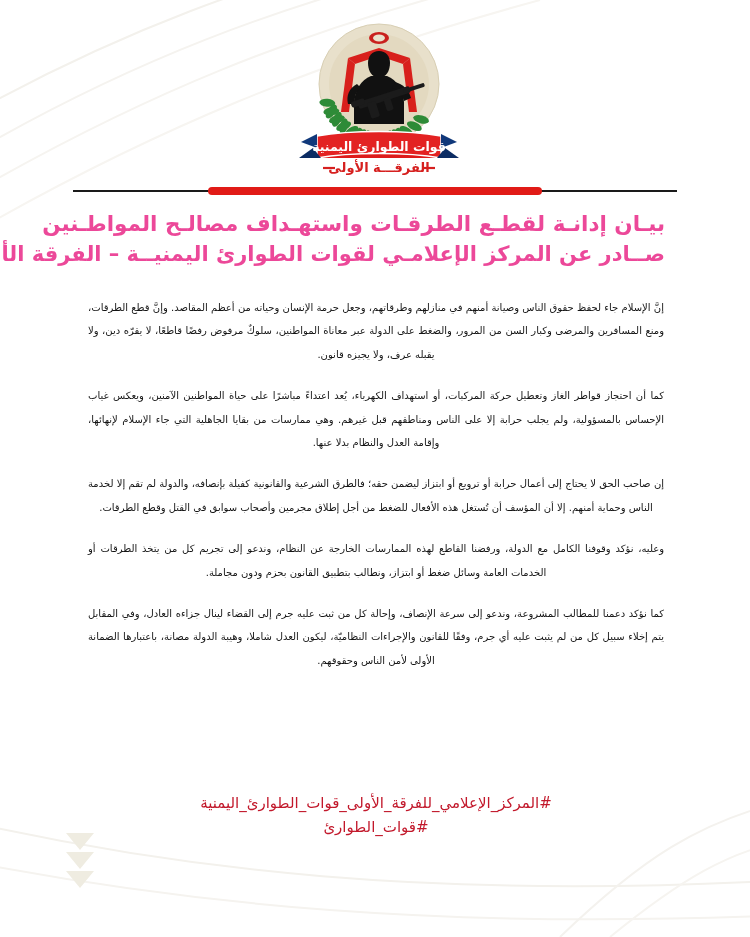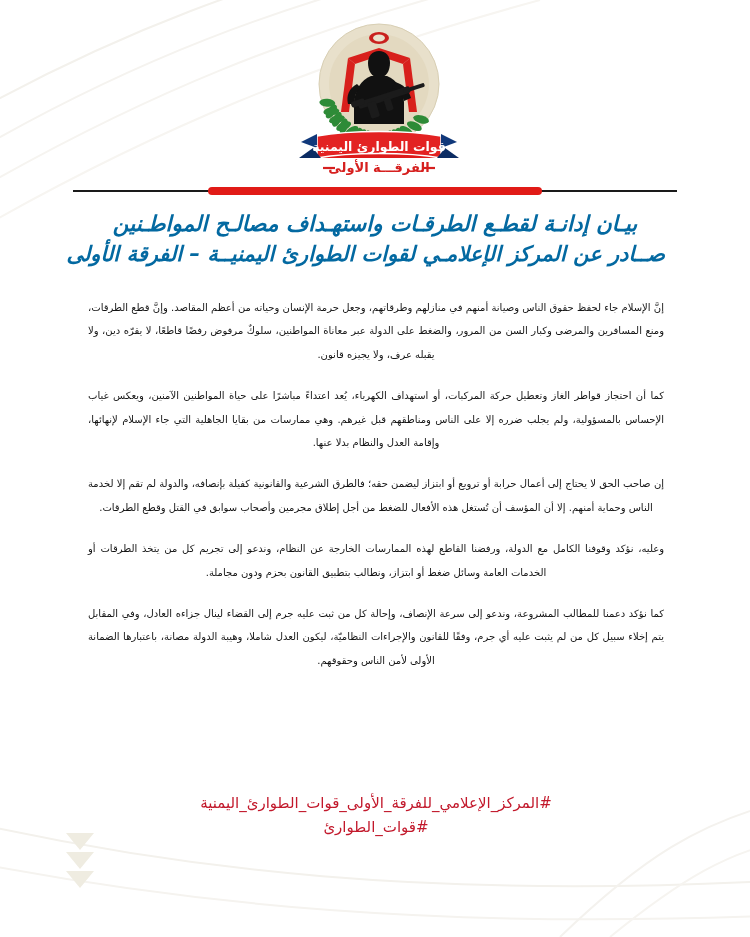--- a/index.html
+++ b/index.html
@@ -78,27 +78,26 @@
   
   .title-block {
     position: absolute;
     top: 208px;
     left: 85px;
     width: 580px;
     text-align: center;
     direction: rtl;
   }
   .title-line {
-    color: #0369a1;
+    color: #ec4899;
     font-weight: 700;
     font-size: 21.5px;
     line-height: 31px;
     letter-spacing: 0.2px;
     white-space: nowrap;
-    font-style: italic;
   }
   .title-line.l2 {
     font-size: 21px;
   }
 
   
   .body-block {
     position: absolute;
     top: 296px;
     left: 88px;
@@ -301,21 +300,21 @@
     <div class="redline"></div>
   </div>
 
   <div class="title-block">
     <div class="title-line l1">بيـان إدانـة لقطـع الطرقـات واستهـداف مصالـح المواطـنين</div>
     <div class="title-line l2">صــادر عن المركز الإعلامـي لقوات الطوارئ اليمنيــة – الفرقة الأولى</div>
   </div>
 
   <div class="body-block">
     <p class="para">إنَّ الإسلام جاء لحفظ حقوق الناس وصيانة أمنهم في منازلهم وطرقاتهم، وجعل حرمة الإنسان وحياته من أعظم المقاصد. وإنَّ قطع الطرقات، ومنع المسافرين والمرضى وكبار السن من المرور، والضغط على الدولة عبر معاناة المواطنين، سلوكٌ مرفوض رفضًا قاطعًا، لا يقرّه دين، ولا يقبله عرف، ولا يجيزه قانون.</p>
-    <p class="para">كما أن احتجاز قواطر الغاز وتعطيل حركة المركبات، أو استهداف الكهرباء، يُعد اعتداءً مباشرًا على حياة المواطنين الآمنين، ويعكس غياب الإحساس بالمسؤولية، ولم يجلب ضرره إلا على الناس ومناطقهم قبل غيرهم. وهي ممارسات من بقايا الجاهلية التي جاء الإسلام لإنهائها، وإقامة العدل والنظام بدلا عنها.</p>
+    <p class="para">كما أن احتجاز قواطر الغاز وتعطيل حركة المركبات، أو استهداف الكهرباء، يُعد اعتداءً مباشرًا على حياة المواطنين الآمنين، ويعكس غياب الإحساس بالمسؤولية، ولم يجلب حرابة إلا على الناس ومناطقهم قبل غيرهم. وهي ممارسات من بقايا الجاهلية التي جاء الإسلام لإنهائها، وإقامة العدل والنظام بدلا عنها.</p>
     <p class="para">إن صاحب الحق لا يحتاج إلى أعمال حرابة أو ترويع أو ابتزاز ليضمن حقه؛ فالطرق الشرعية والقانونية كفيلة بإنصافه، والدولة لم تقم إلا لخدمة الناس وحماية أمنهم. إلا أن المؤسف أن تُستغل هذه الأفعال للضغط من أجل إطلاق مجرمين وأصحاب سوابق في القتل وقطع الطرقات.</p>
     <p class="para">وعليه، نؤكد وقوفنا الكامل مع الدولة، ورفضنا القاطع لهذه الممارسات الخارجة عن النظام، وندعو إلى تجريم كل من يتخذ الطرقات أو الخدمات العامة وسائل ضغط أو ابتزاز، ونطالب بتطبيق القانون بحزم ودون مجاملة.</p>
     <p class="para">كما نؤكد دعمنا للمطالب المشروعة، وندعو إلى سرعة الإنصاف، وإحالة كل من ثبت عليه جرم إلى القضاء لينال جزاءه العادل، وفي المقابل يتم إخلاء سبيل كل من لم يثبت عليه أي جرم، وفقًا للقانون والإجراءات النظاميّة، ليكون العدل شاملا، وهيبة الدولة مصانة، باعتبارها الضمانة الأولى لأمن الناس وحقوقهم.</p>
   </div>
 
   <div class="tags">
     <div class="tag">#المركز_الإعلامي_للفرقة_الأولى_قوات_الطوارئ_اليمنية</div>
     <div class="tag">#قوات_الطوارئ</div>
   </div>
 

